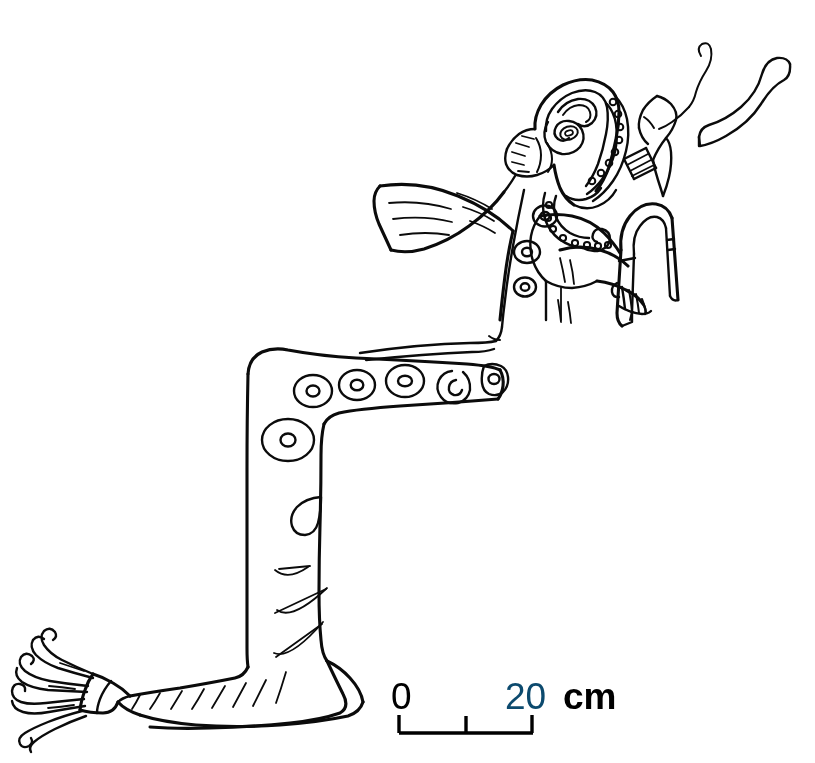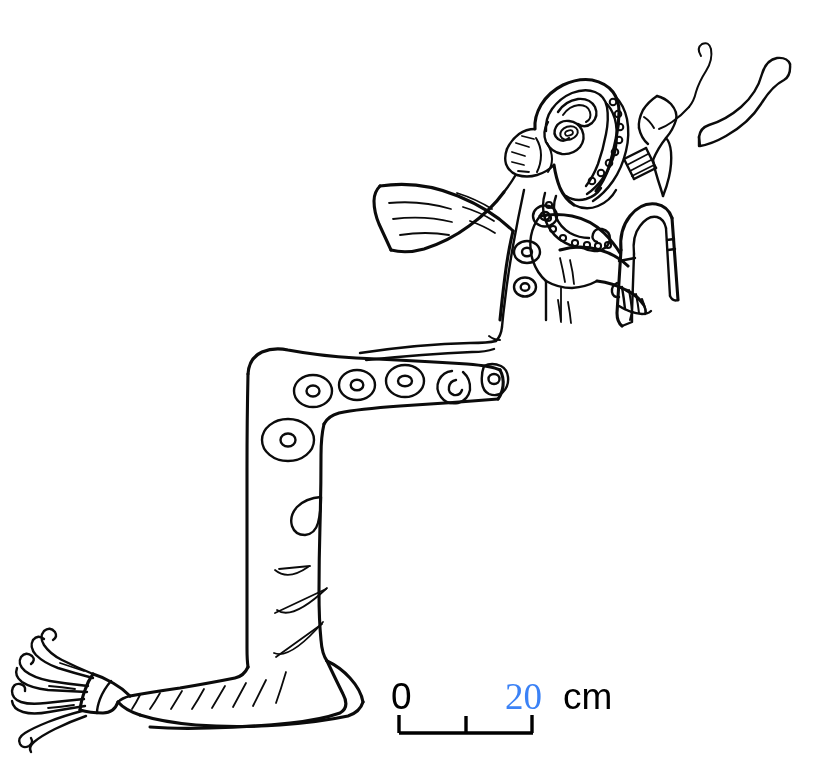--- a/index.html
+++ b/index.html
@@ -340,16 +340,16 @@
     <g id="scale-bar-group">
       <path class="bar-line" d="M399 733 L533 733" stroke="#000000"></path>
       <path class="bar-line" d="M399 733 L399 715" stroke="#000000"></path>
       <path class="bar-line" d="M466 733 L466 716" stroke="#000000"></path>
       <path class="bar-line" d="M532 733 L532 715" stroke="#000000"></path>
     </g>
 
   </svg>
 
   <div class="scale-label" id="scale-label-zero" style="color: rgb(0, 0, 0);">0</div>
-  <div class="scale-label" id="scale-label-twenty" style="color: #3b82f6; font-family: Liberation Serif, serif;">20</div>
-  <div class="scale-label" id="scale-label-unit" style="color: rgb(0, 0, 0);">cm</div>
+  <div class="scale-label" id="scale-label-twenty" style="color: #0c4a6e;">20</div>
+  <div class="scale-label" id="scale-label-unit" style="color: rgb(0, 0, 0); font-weight: bold;">cm</div>
 
 </div>
 
 </body></html>

